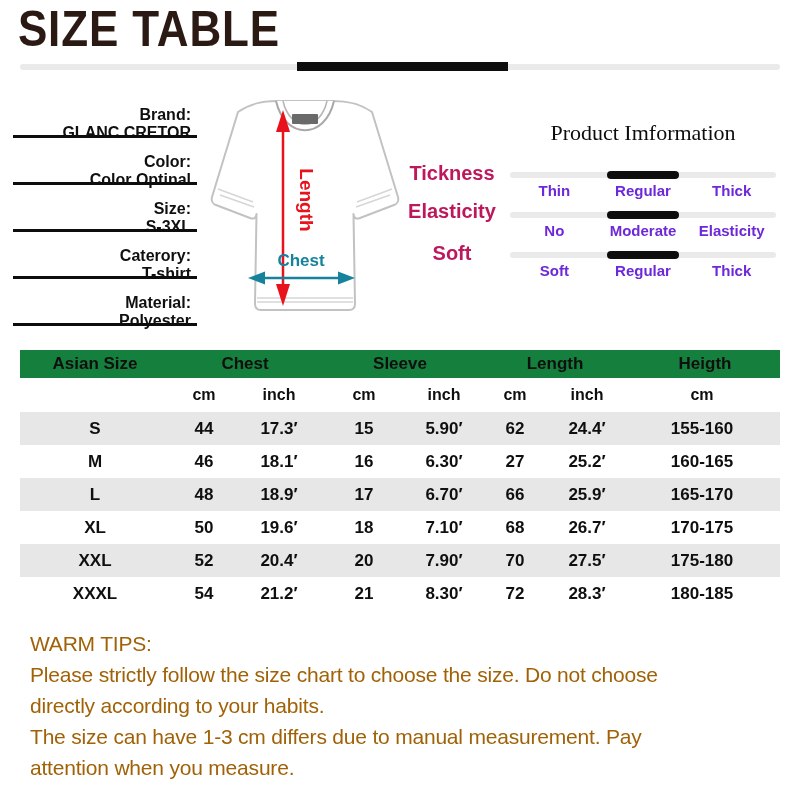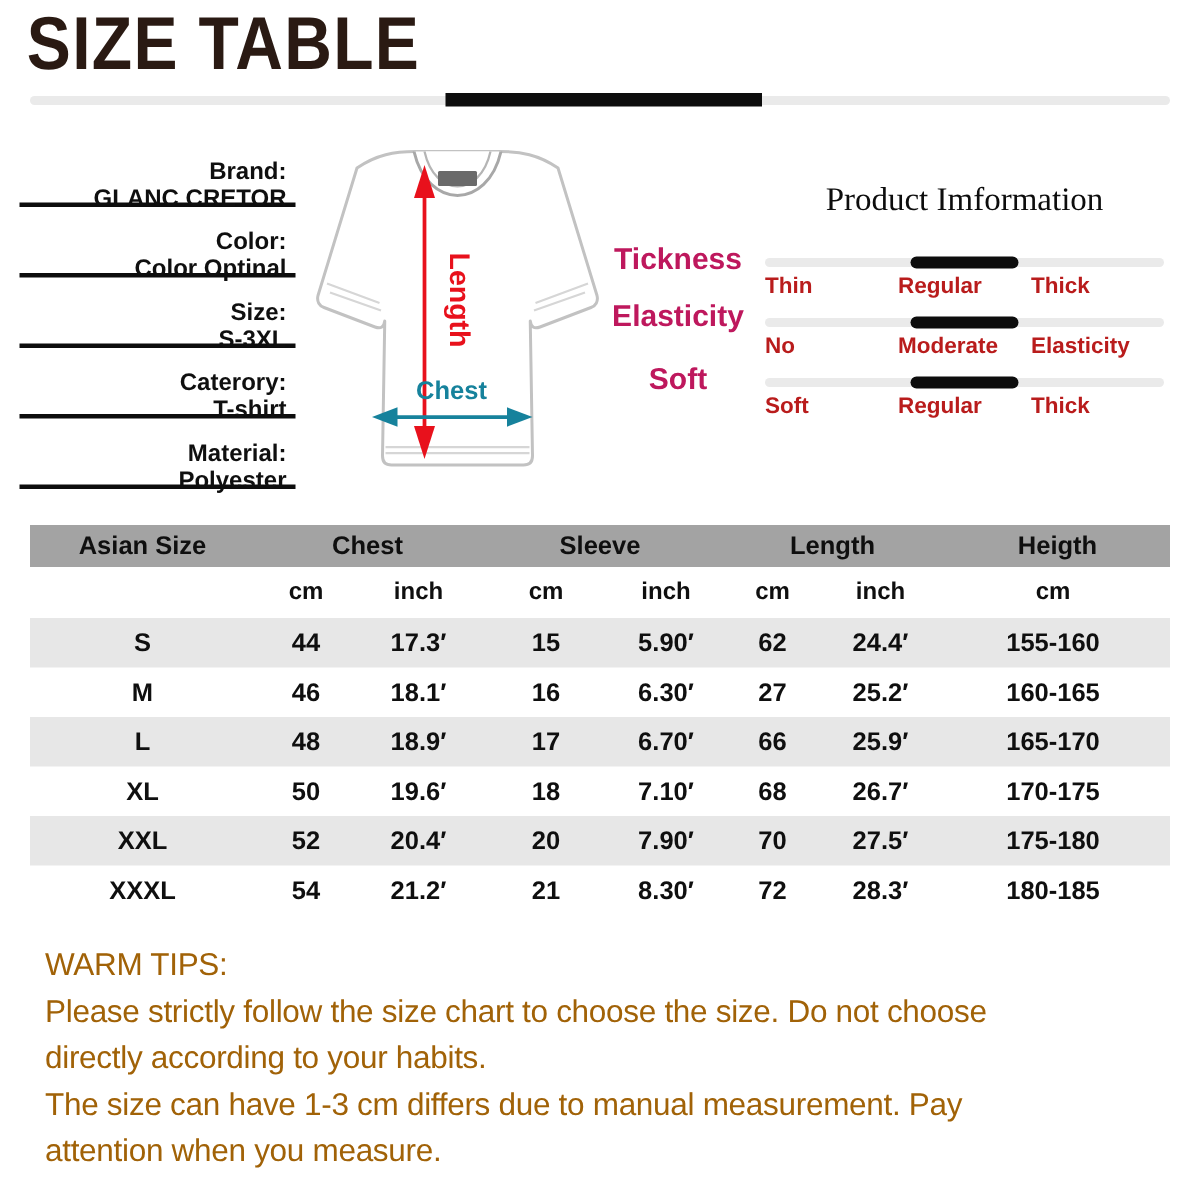--- a/index.html
+++ b/index.html
@@ -27,27 +27,27 @@
   .metric-labels{position:absolute;left:398px;top:0;width:108px;height:320px;}
   .metric-label{position:absolute;width:100%;text-align:center;font-size:20px;font-weight:700;color:#be185d;}
 
   
   .pi-title{position:absolute;left:510px;top:120px;width:266px;text-align:center;
        font-family:"Liberation Serif",serif;font-size:22px;font-weight:400;color:#0d0d0d;}
   .product-scales{position:absolute;left:510px;top:0;width:266px;height:320px;}
   .pi-scale-bar{position:absolute;left:0;width:266px;height:6px;background:#eaeaea;border-radius:3px;}
   .pi-scale-fill{position:absolute;left:97px;top:-1px;width:72px;height:8px;background:#0d0d0d;border-radius:4px;}
   .pi-scale-labels{position:absolute;left:0;width:266px;display:flex;}
-  .pi-scale-labels span{flex:1;text-align:left;font-size:15px;font-weight:700;color:#b91c1c;}
+  .pi-scale-labels span{flex:1;text-align:center;font-size:15px;font-weight:700;color:#6d28d9;}
 
   
   .size-table{position:absolute;left:20px;top:350px;width:760px;}
   .size-table div{text-align:center;}
   .st-header{display:grid;grid-template-columns:150px 150px 160px 150px 150px;height:28px;
-       align-items:center;background:#a3a3a3;font-size:17px;font-weight:700;}
+       align-items:center;background:#15803d;font-size:17px;font-weight:700;}
   .st-row{display:grid;grid-template-columns:150px 68px 82px 88px 72px 70px 74px 156px;align-items:center;}
   .st-subheader{height:34px;font-size:16px;font-weight:700;}
   .st-data{height:33px;font-size:17px;font-weight:600;}
   .st-data.alt{background:#e7e7e7;}
 
   
   .warm-tips{position:absolute;left:30px;top:628px;width:762px;font-size:21px;
        line-height:31px;color:#a16207;letter-spacing:-0.2px;}
 </style>
 </head>

